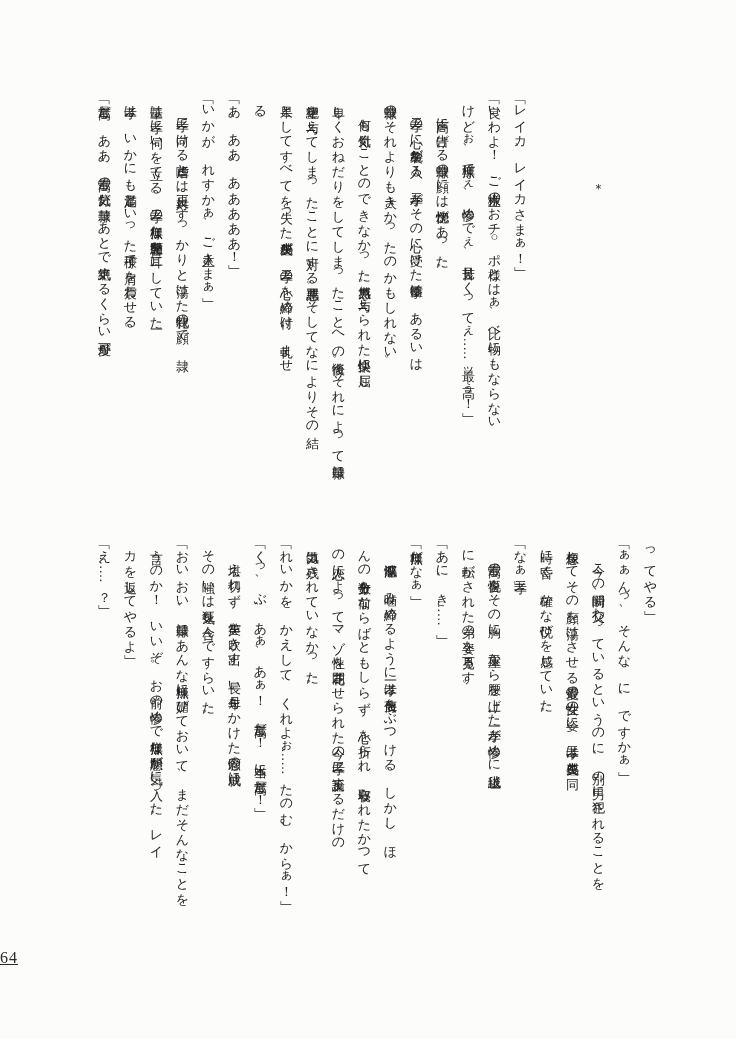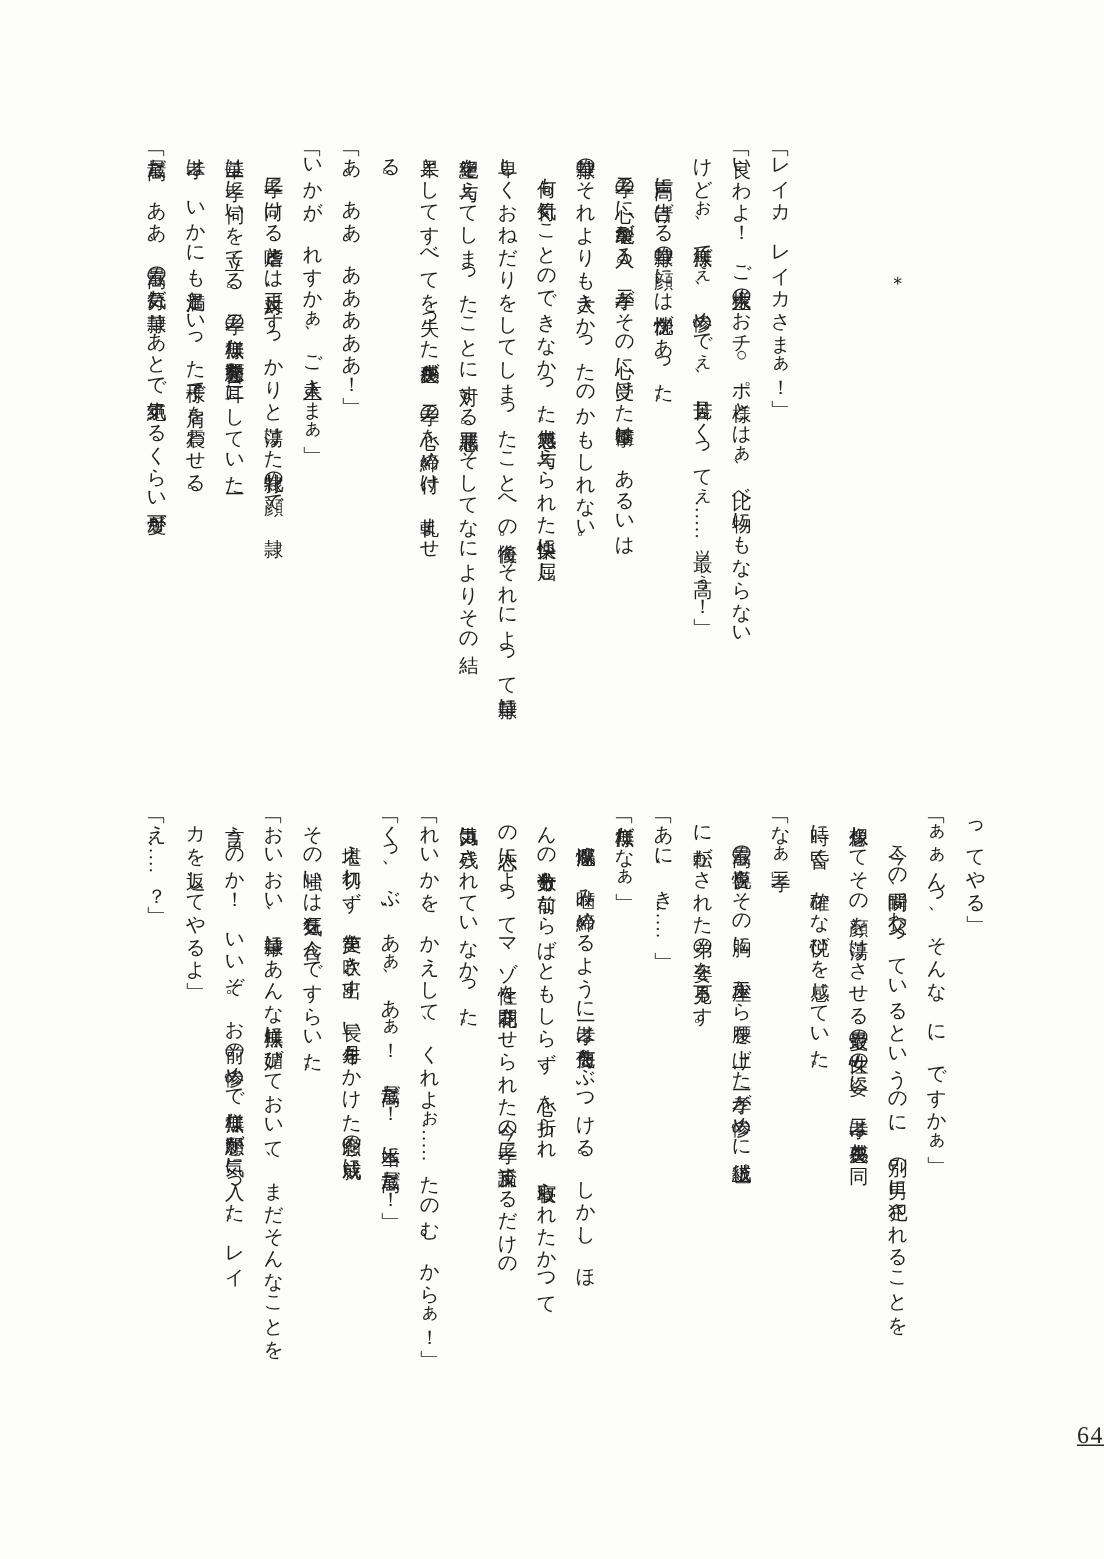--- a/index.html
+++ b/index.html
@@ -34,21 +34,21 @@
   .text-block p {
     margin: 0;
     padding: 0;
     white-space: pre;       
   }
   .page-number {
     position: absolute;
     top: 949px;
     left: 0;
     width: 100%;
-    text-align: right;
+    text-align: left;
     font-size: 16px;
     letter-spacing: 1px;
     color: #2a2a2a;
     text-decoration: underline;
   }
 </style>
 </head>
 <body>
 
 <div class="page">

